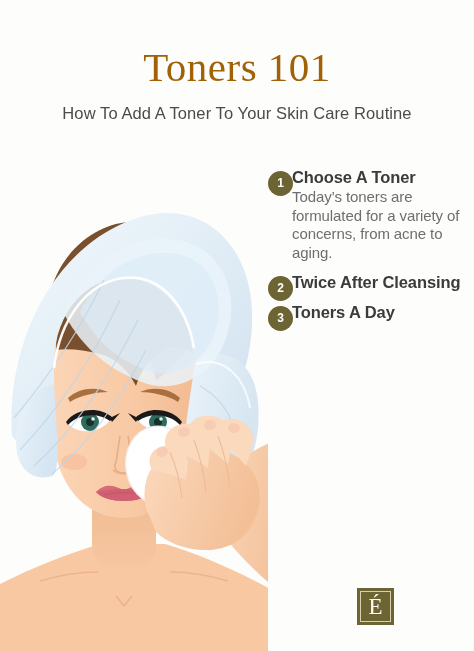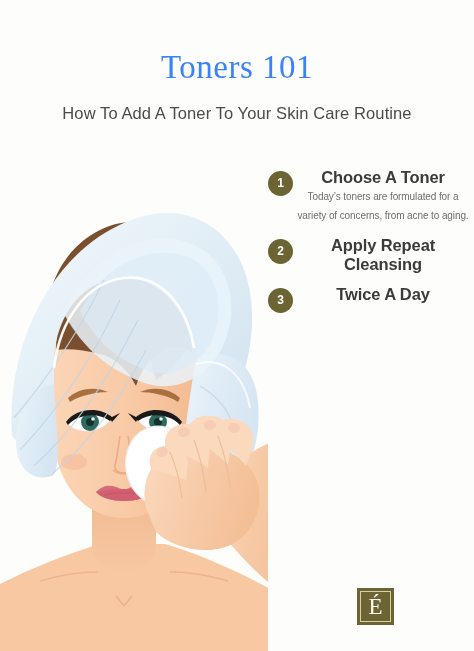--- a/index.html
+++ b/index.html
@@ -31,24 +31,24 @@
     width: 474px;
     height: 140px;
   }
   #title {
     position: absolute;
     left: 0;
     top: 44px;
     width: 474px;
     text-align: center;
     font-family: "Liberation Serif", "DejaVu Serif", serif;
-    font-size: 33px;
+    font-size: 41px;
     line-height: 46px;
     letter-spacing: 0.5px;
-    color: #3b82f6;
+    color: #a16207;
     font-weight: 400;
     white-space: nowrap;
   }
   #subtitle {
     position: absolute;
     left: 0;
     top: 103px;
     width: 474px;
     text-align: center;
     font-family: "Liberation Sans", sans-serif;
@@ -93,33 +93,32 @@
     background: #6d6433;
     color: #ffffff;
     font-family: "Liberation Sans", sans-serif;
     font-size: 12px;
     font-weight: bold;
     line-height: 25px;
     text-align: center;
   }
   .step-body {
     margin-left: 26px;
-    text-align: center;
   }
   .step-heading {
     font-family: "Liberation Sans", sans-serif;
     font-size: 16.5px;
     line-height: 19px;
     font-weight: bold;
     color: #3b3b3b;
     letter-spacing: -0.1px;
   }
   .step-text {
     font-family: "Liberation Sans", sans-serif;
-    font-size: 10px;
+    font-size: 15px;
     line-height: 18.5px;
     color: #6e6e6e;
     margin-top: 1px;
     letter-spacing: -0.1px;
   }
 
   
   #logo {
     position: absolute;
     left: 357px;
@@ -321,28 +320,28 @@
       <div class="badge">1</div>
       <div class="step-body">
         <div class="step-heading">Choose A Toner</div>
         <div class="step-text">Today’s toners are formulated for a variety of concerns, from acne to aging.</div>
       </div>
     </div>
 
     <div class="step">
       <div class="badge">2</div>
       <div class="step-body">
-        <div class="step-heading">Apply Repeat Cleansing</div>
+        <div class="step-heading">Twice After Cleansing</div>
       </div>
     </div>
 
     <div class="step">
       <div class="badge">3</div>
       <div class="step-body">
-        <div class="step-heading">Twice A Day</div>
+        <div class="step-heading">Toners A Day</div>
       </div>
     </div>
 
   </div>
 
   <div id="logo">
     <div id="logo-inner"></div>
     <div id="logo-letter">É</div>
   </div>
 

